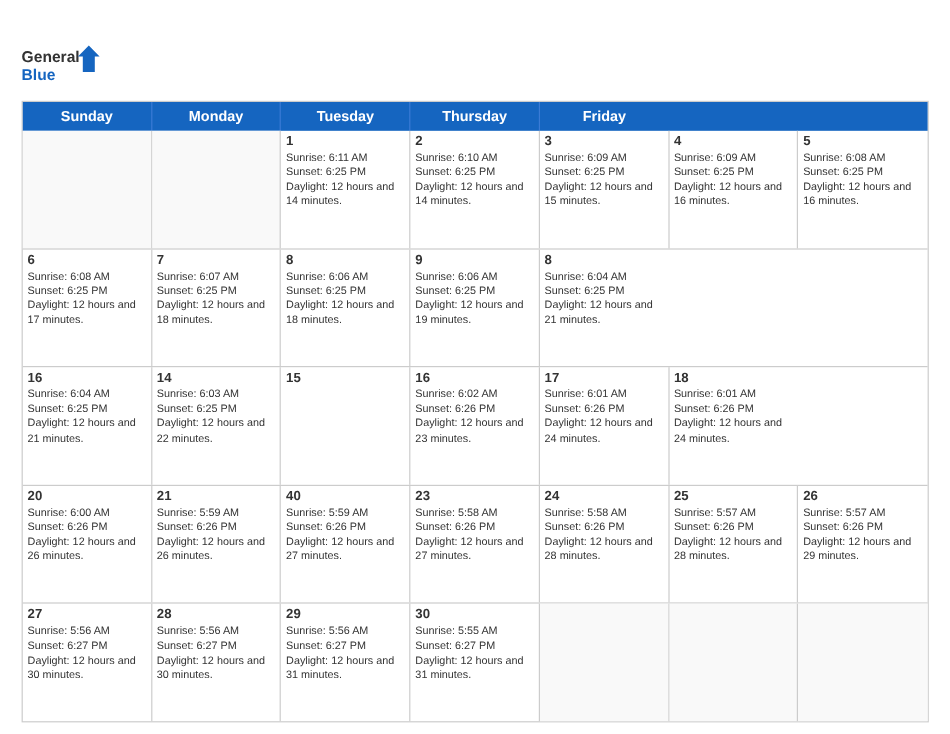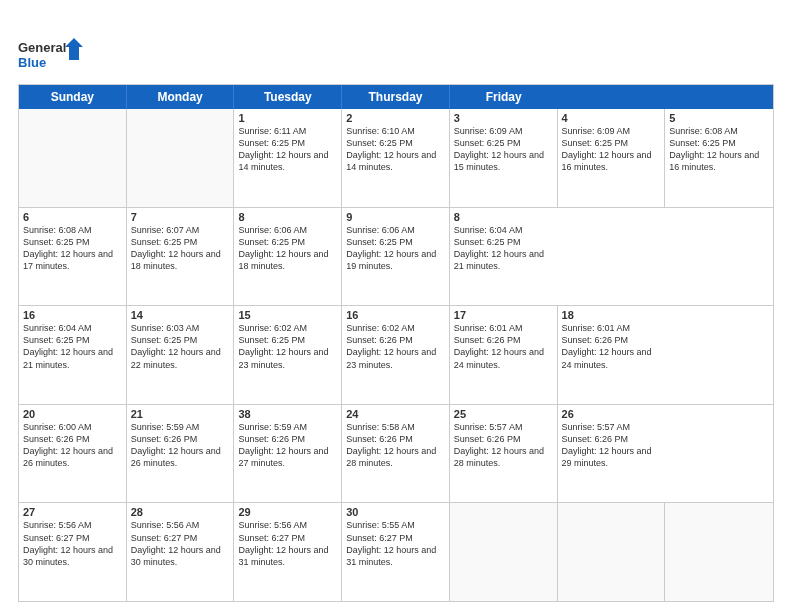--- a/index.html
+++ b/index.html
@@ -196,23 +196,20 @@
 Daylight: 12 hours and 21 minutes.</div>
           </div>
           <div class="cal-cell">
             <div class="day-num">14</div>
             <div class="cell-info">Sunrise: 6:03 AM
 Sunset: 6:25 PM
 Daylight: 12 hours and 22 minutes.</div>
           </div>
           <div class="cal-cell">
             <div class="day-num">15</div>
-            <div class="cell-info">Sunrise: 6:02 AM
-Sunset: 6:25 PM
-Daylight: 12 hours and 23 minutes.</div>
           </div>
           <div class="cal-cell">
             <div class="day-num">16</div>
             <div class="cell-info">Sunrise: 6:02 AM
 Sunset: 6:26 PM
 Daylight: 12 hours and 23 minutes.</div>
           </div>
           <div class="cal-cell">
             <div class="day-num">17</div>
             <div class="cell-info">Sunrise: 6:01 AM
@@ -233,22 +230,28 @@
 Sunset: 6:26 PM
 Daylight: 12 hours and 26 minutes.</div>
           </div>
           <div class="cal-cell">
             <div class="day-num">21</div>
             <div class="cell-info">Sunrise: 5:59 AM
 Sunset: 6:26 PM
 Daylight: 12 hours and 26 minutes.</div>
           </div>
           <div class="cal-cell">
-            <div class="day-num">38</div>
+            <div class="day-num">40</div>
             <div class="cell-info">Sunrise: 5:59 AM
+Sunset: 6:26 PM
+Daylight: 12 hours and 27 minutes.</div>
+          </div>
+          <div class="cal-cell">
+            <div class="day-num">23</div>
+            <div class="cell-info">Sunrise: 5:58 AM
 Sunset: 6:26 PM
 Daylight: 12 hours and 27 minutes.</div>
           </div>
           <div class="cal-cell">
             <div class="day-num">24</div>
             <div class="cell-info">Sunrise: 5:58 AM
 Sunset: 6:26 PM
 Daylight: 12 hours and 28 minutes.</div>
           </div>
           <div class="cal-cell">

